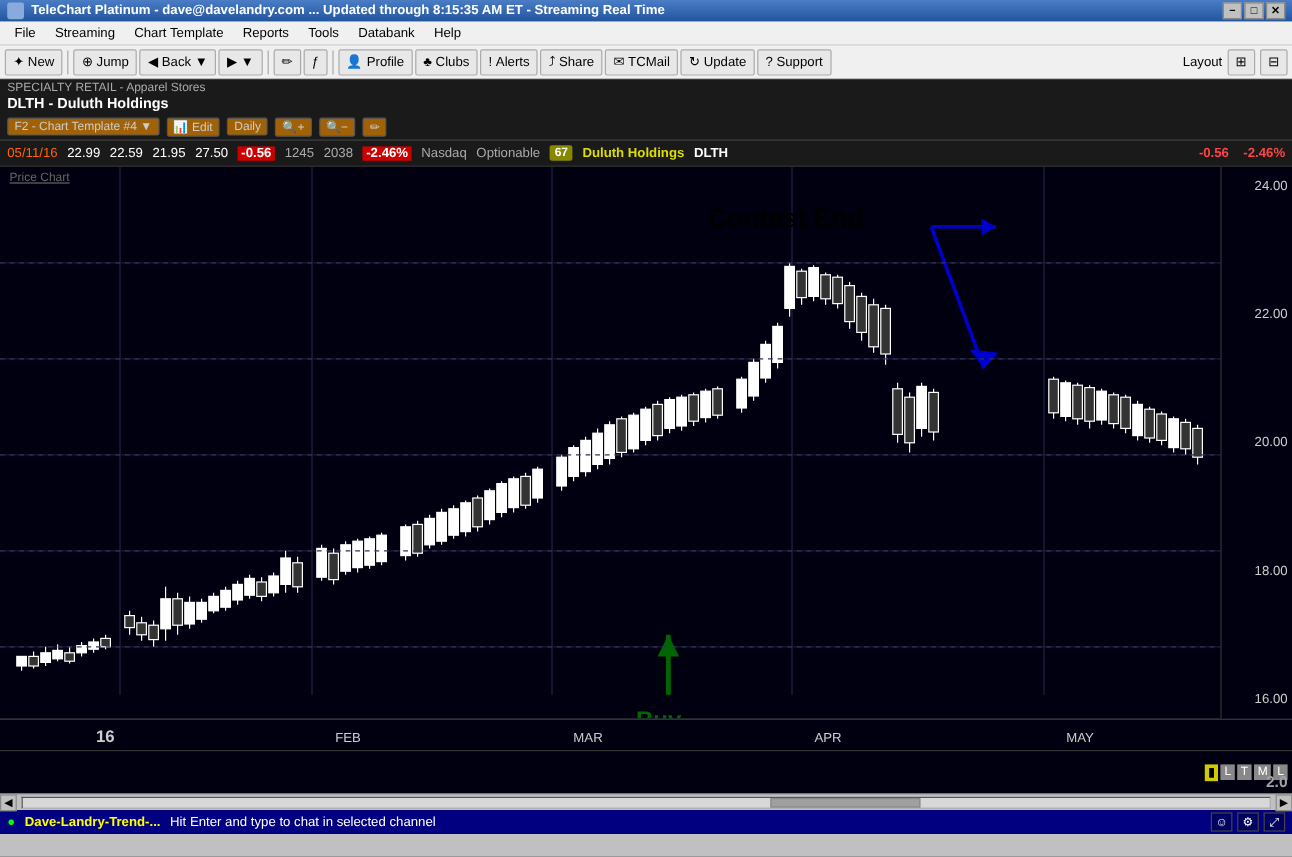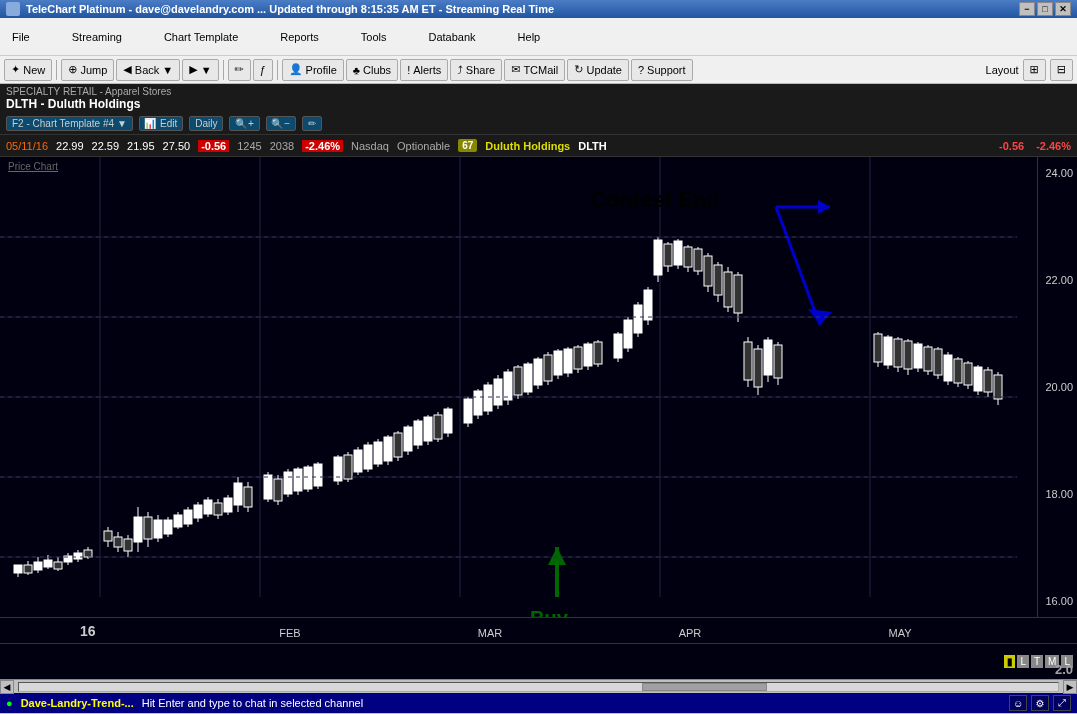--- a/index.html
+++ b/index.html
@@ -21,26 +21,25 @@
     #title-bar .title-icon { width: 14px; height: 14px; background: #88aadd; border-radius: 2px; }
     #title-bar .win-controls { display: flex; gap: 2px; }
     #title-bar .win-btn {
       width: 16px; height: 14px; background: #c0c0c0; border: 1px solid #888;
       display: flex; align-items: center; justify-content: center; font-size: 9px; cursor: pointer; color: #000;
     }
 
     
     #menu-bar {
       background: #f0f0f0;
-      height: 38px;
+      height: 20px;
       display: flex;
       align-items: center;
       border-bottom: 1px solid #ccc;
       padding: 0 4px;
-      gap: 26px;
     }
     .menu-item {
       padding: 2px 8px;
       cursor: pointer;
       font-size: 11px;
       color: #000;
     }
 
     
     #toolbar {
@@ -80,21 +79,21 @@
       color: white;
       height: 22px;
       display: flex;
       align-items: center;
       padding: 0 6px;
       gap: 6px;
       font-size: 10px;
       border-bottom: 1px solid #333;
     }
     .chart-info-btn {
-      background: #0c4a6e;
+      background: #a16207;
       border: 1px solid #555;
       color: #ccc;
       padding: 1px 5px;
       font-size: 10px;
       cursor: pointer;
       border-radius: 2px;
     }
 
     
     #price-bar {
@@ -141,21 +140,21 @@
       font-size: 10px;
       text-decoration: underline;
     }
 
     
     #price-scale {
       position: absolute;
       right: 0;
       top: 0;
       bottom: 0;
-      width: 40px;
+      width: 60px;
       background: #000011;
       border-left: 1px solid #333;
       display: flex;
       flex-direction: column;
       justify-content: space-between;
       padding: 10px 4px;
     }
     .price-level {
       color: #ccc;
       font-size: 11px;

